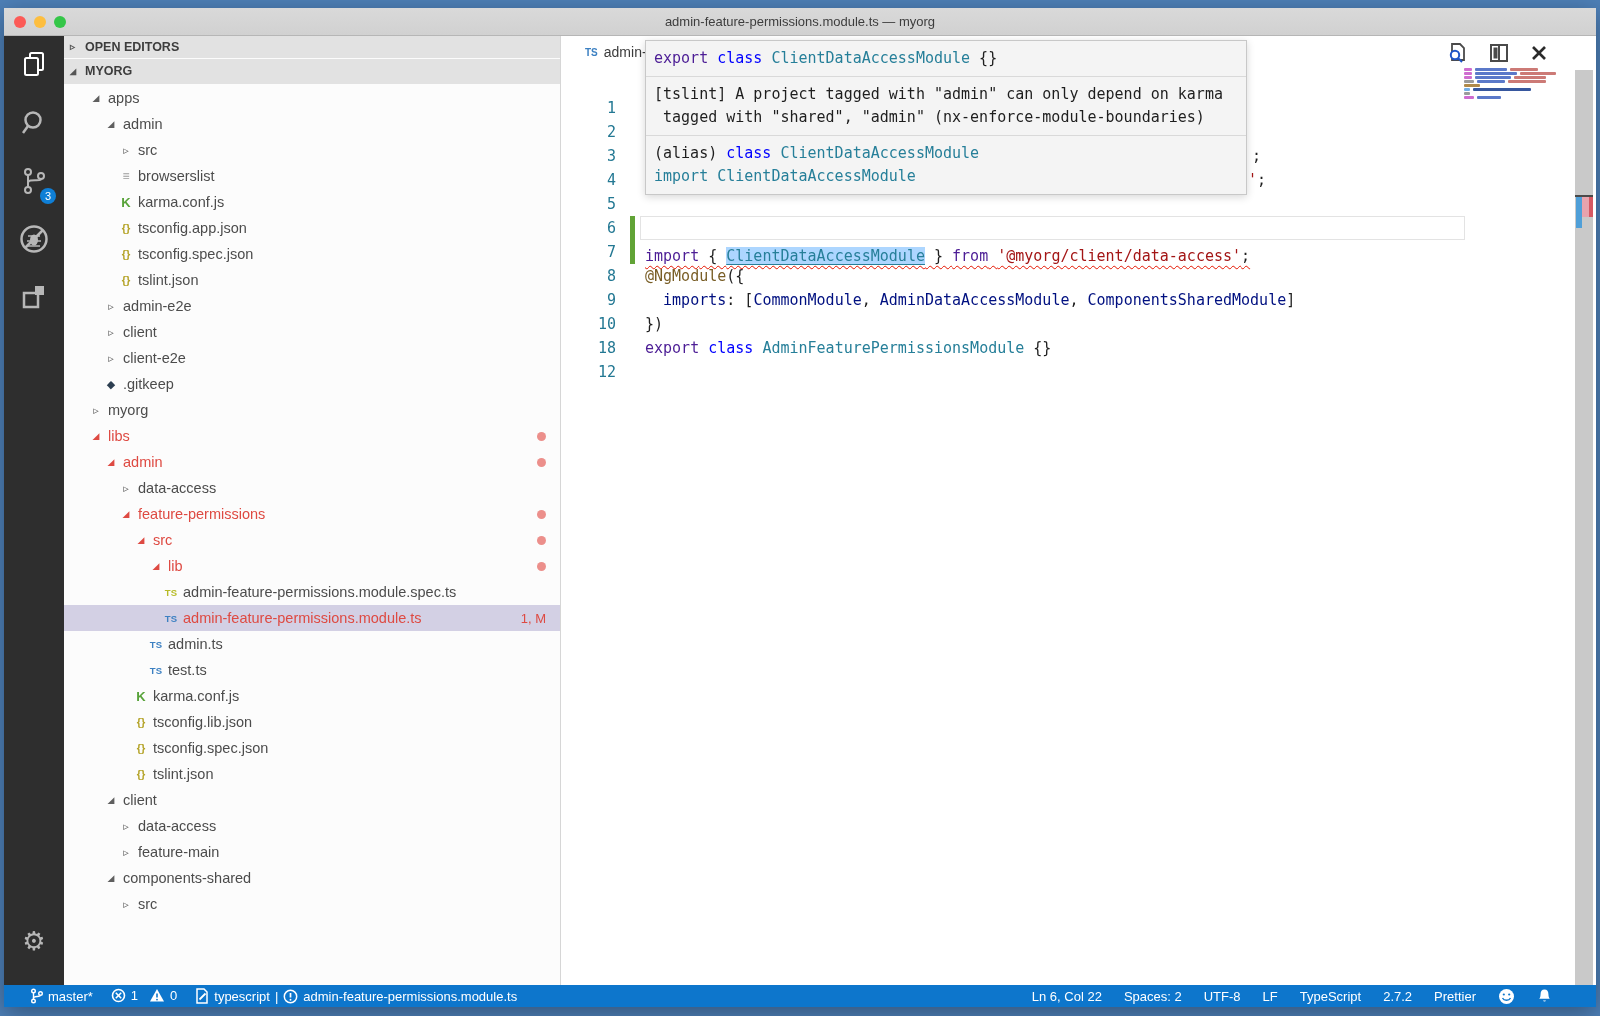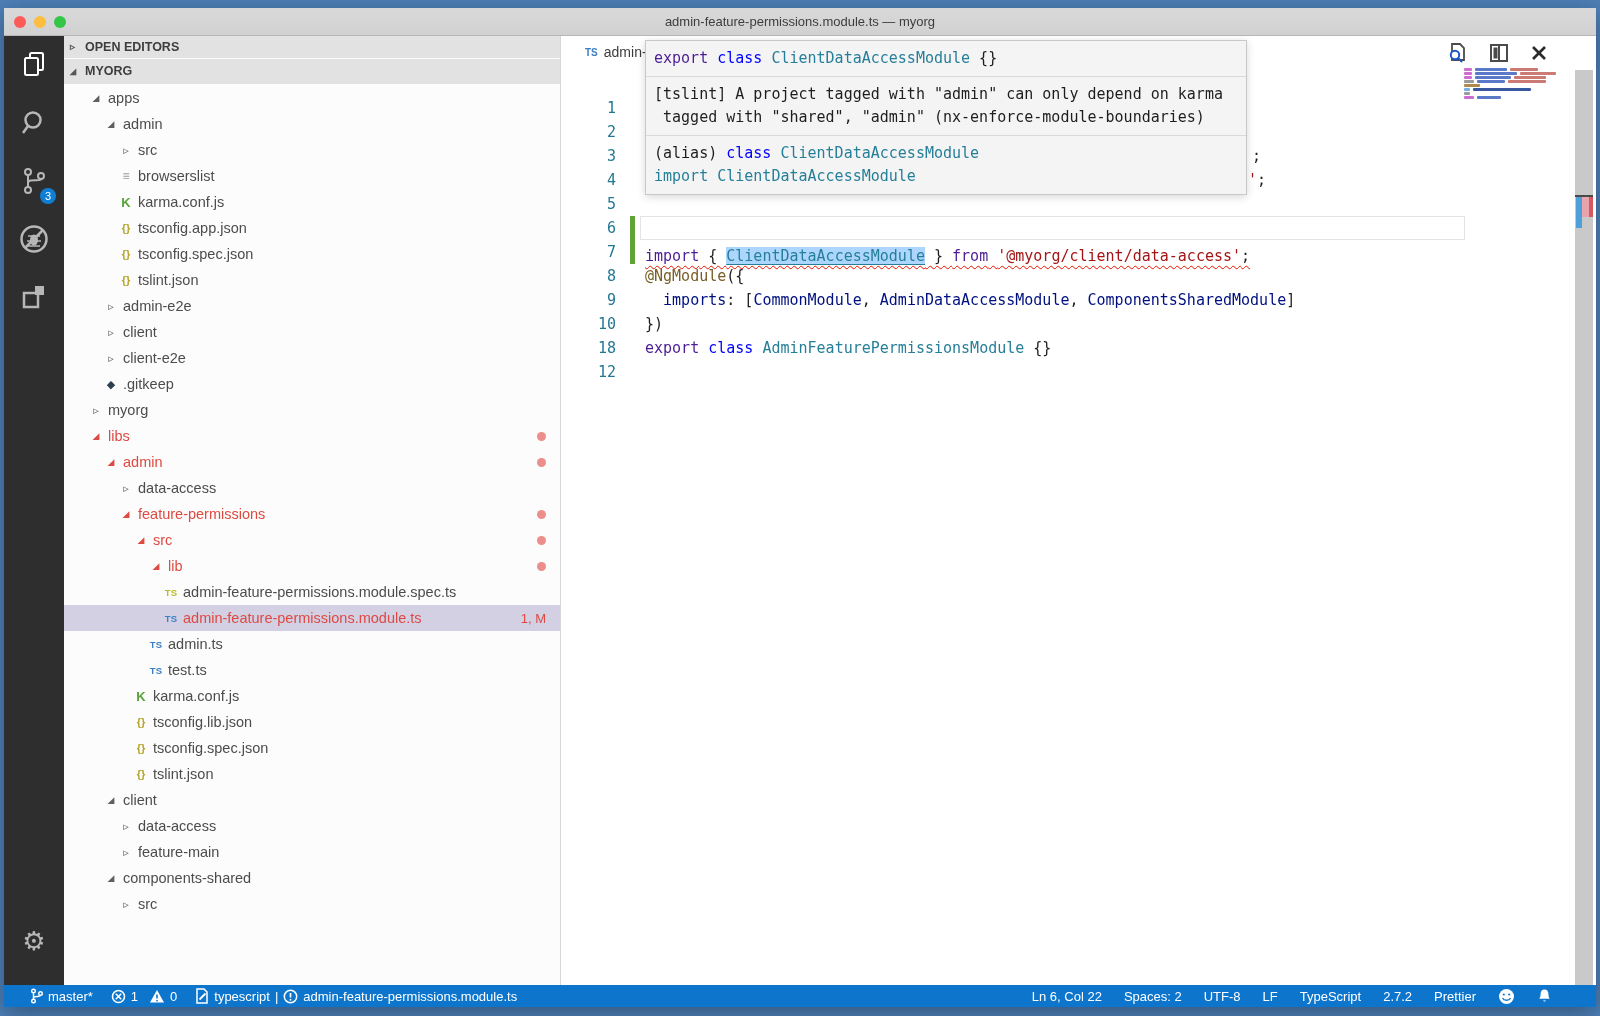--- a/index.html
+++ b/index.html
@@ -74,21 +74,21 @@
   .tt-sec + .tt-sec { border-top:1px solid #d9d9d9; }
   
   .minimap { position:absolute; top:32px; right:36px; width:96px; z-index:4; }
   .mm-line { height:3px; margin-bottom:1px; display:flex; gap:3px; }
   .mm-seg { height:3px; border-radius:1px; }
   .ruler { position:absolute; top:34px; bottom:0; right:3px; width:18px; background:#c9c9c9; z-index:4; }
   .ruler .mark { position:absolute; }
   
   .statusbar { flex:none; height:22px; background:#0d76cc; color:#fff; display:flex; align-items:center;
                font-size:13px; padding:0 44px 0 26px; }
-  .sb-left { display:flex; align-items:flex-end; gap:18px; }
+  .sb-left { display:flex; align-items:flex-start; gap:18px; }
   .sb-right { margin-left:auto; display:flex; align-items:center; gap:22px; }
   .sb-item { display:flex; align-items:center; gap:5px; white-space:nowrap; }
   svg { display:block; }
 </style>
 </head>
 <body>
 
 <div class="desktop">
   <div class="window">
 

